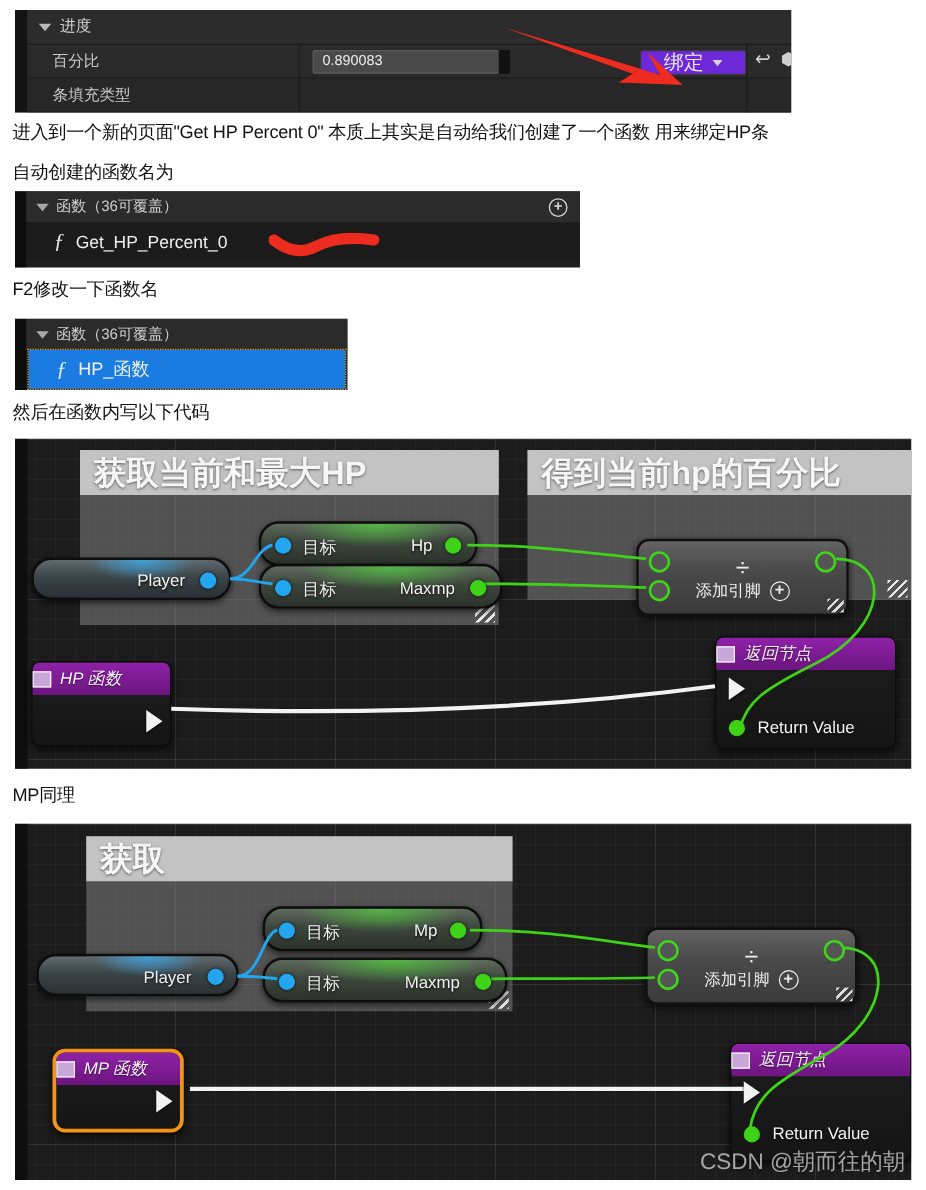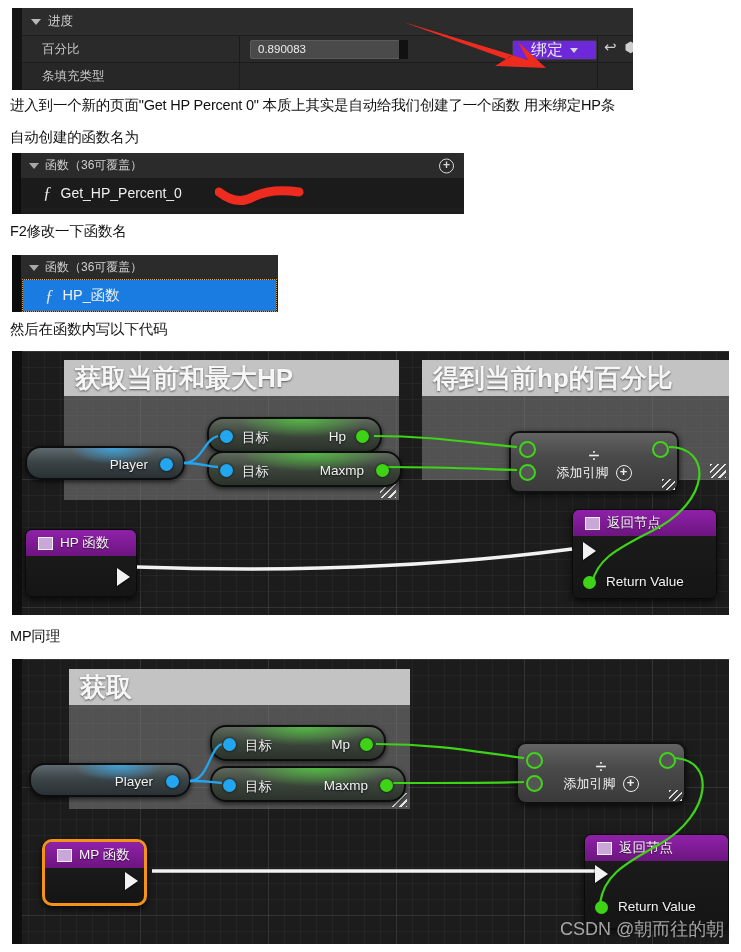--- a/index.html
+++ b/index.html
@@ -247,21 +247,21 @@
     border-radius: 7px;
     background: linear-gradient(to bottom, #1d1d1d 0%, #151515 100%);
     border: 1px solid #0a0a0a;
     box-shadow: 0 3px 7px rgba(0,0,0,0.7);
     overflow: hidden;
   }
   .ev-node.highlight { border: 3px solid #f39318; border-radius: 10px; }
   .ev-head {
     height: 26px;
     background: linear-gradient(to bottom, #8f21a8 0%, #6d1580 100%);
-    display: flex; align-items: center; gap: 7px; padding-left: 12px;
+    display: flex; align-items: center; gap: 7px; padding-left: 0; font-style: italic;
   }
   .ev-sq {
     width: 15px; height: 13px; background: #c9a7d8; border: 1.5px solid #f1f1f1;
   }
   .ev-title { color: #f7f7f7; font-size: 13.5px; text-shadow: 0 1px 1px rgba(0,0,0,0.6); }
   .exec-pin {
     position: absolute; width: 0; height: 0;
     border-top: 9px solid transparent; border-bottom: 9px solid transparent;
     border-left: 13px solid #f2f2f2;
     filter: drop-shadow(0 1px 1px rgba(0,0,0,0.8));

